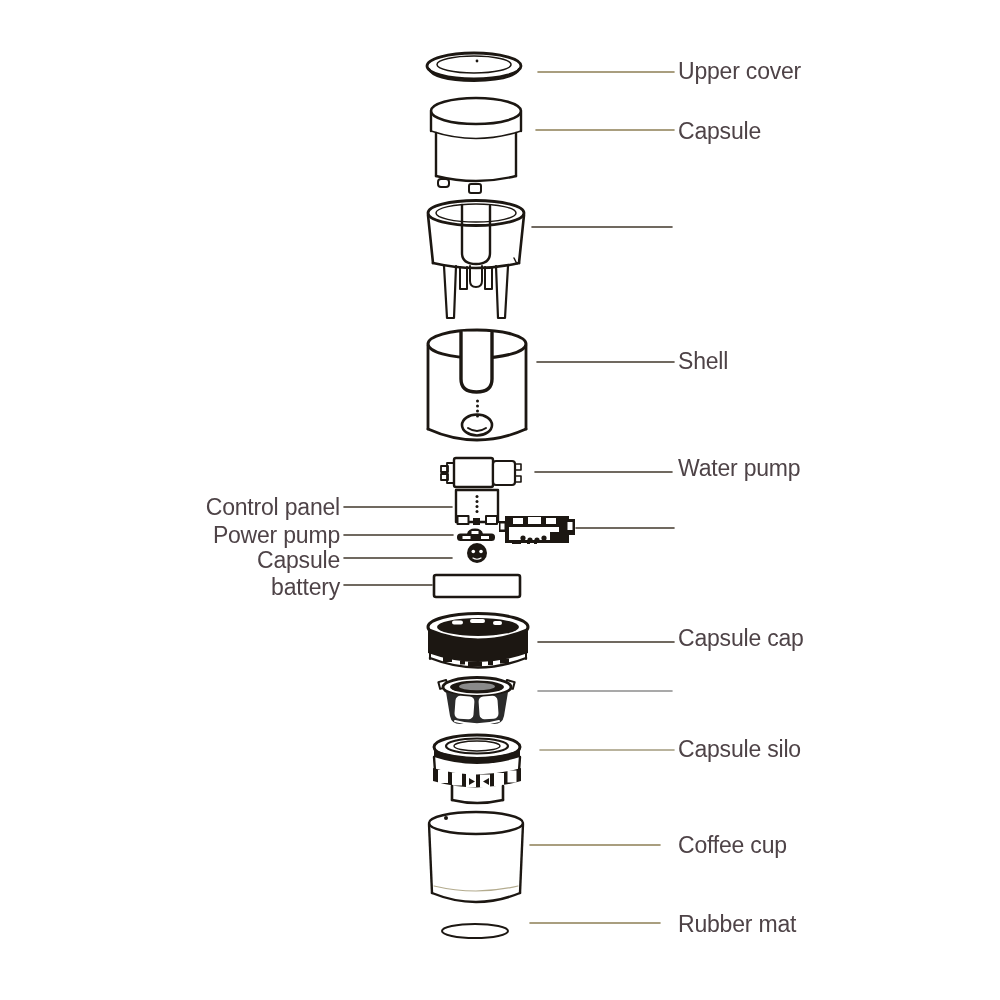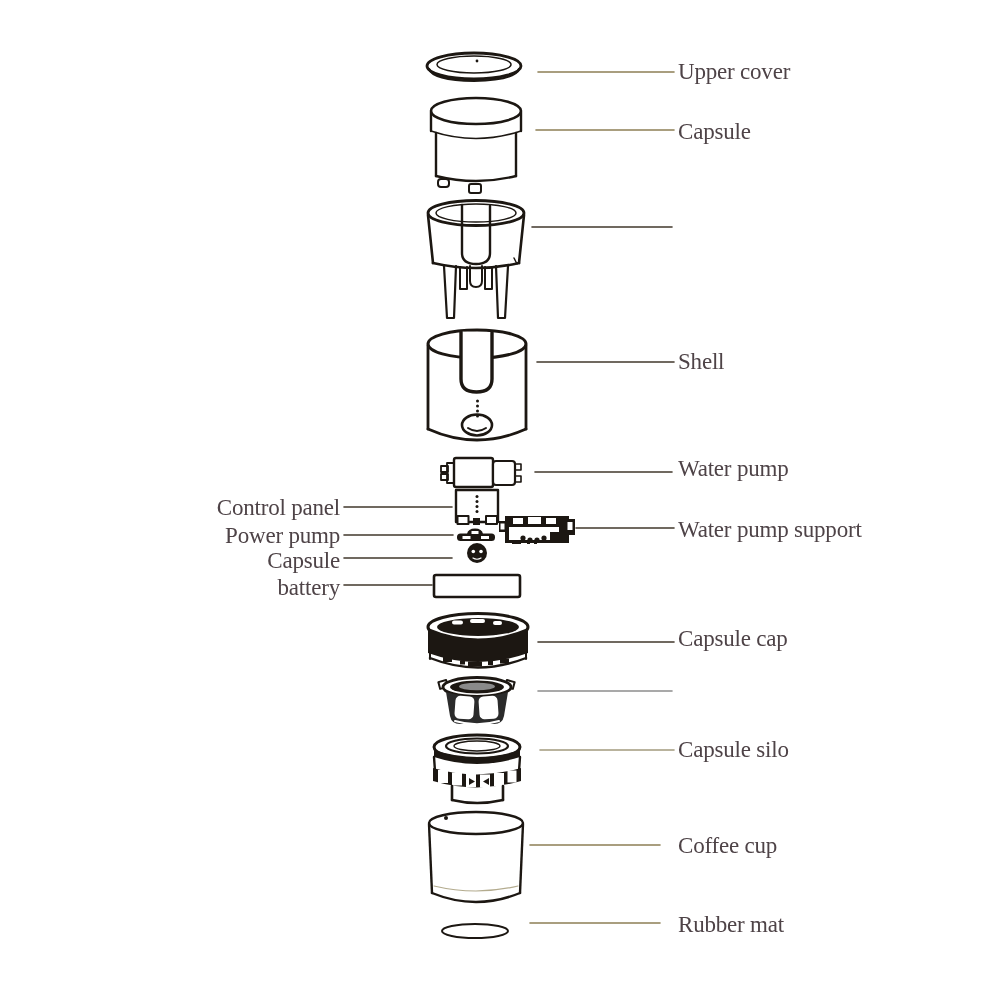--- a/index.html
+++ b/index.html
@@ -7,21 +7,21 @@
     --line-art:#1c1712;
     --leader-dark:#42382d;
     --leader-tan:#8d7f55;
     --leader-gray:#8d8d8d;
     --leader-tangray:#a39a7e;
     --page-bg:#ffffff;
   }
   html,body{margin:0;padding:0;background:var(--page-bg);}
   .stage{
     position:relative;width:1000px;height:1000px;background:var(--page-bg);
-    font-family:Liberation Serif, serif;overflow:hidden;
+    font-family:Liberation Sans, sans-serif;overflow:hidden;
   }
   .art{position:absolute;left:0;top:0;width:1000px;height:1000px;color:var(--line-art);}
   .label{
     position:absolute;transform:translateY(-50%);
     font-size:23px;letter-spacing:-0.2px;color:var(--label-text);
     white-space:nowrap;line-height:1;
   }
   .label.right{text-align:left;}
   .label.left{text-align:center;}
 </style>
@@ -221,21 +221,20 @@
     <g>
       <ellipse cx="475" cy="931" rx="33" ry="7" stroke-width="2"></ellipse>
     </g>
   </svg>
 
   <div class="label right" style="left:678px;top:71px">Upper cover</div>
   <div class="label right" style="left:678px;top:131px">Capsule</div>
   <div class="label right" style="left:678px;top:361px">Shell</div>
   <div class="label right" style="left:678px;top:468px">Water pump</div>
   <div class="label left" style="right:660px;top:507px">Control panel</div>
-  <div class="label right" style="left:678px;top:529px">Water pump support</div>
   <div class="label left" style="right:660px;top:535px">Power pump</div>
   <div class="label left" style="right:660px;top:560px">Capsule</div>
   <div class="label left" style="right:660px;top:587px">battery</div>
   <div class="label right" style="left:678px;top:638px">Capsule cap</div>
   <div class="label right" style="left:678px;top:749px">Capsule silo</div>
   <div class="label right" style="left:678px;top:845px">Coffee cup</div>
   <div class="label right" style="left:678px;top:924px">Rubber mat</div>
 
 </div>
 

